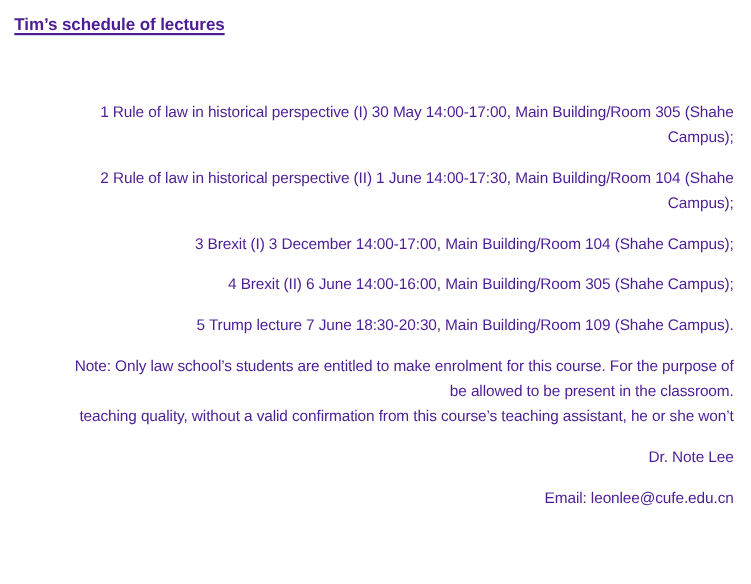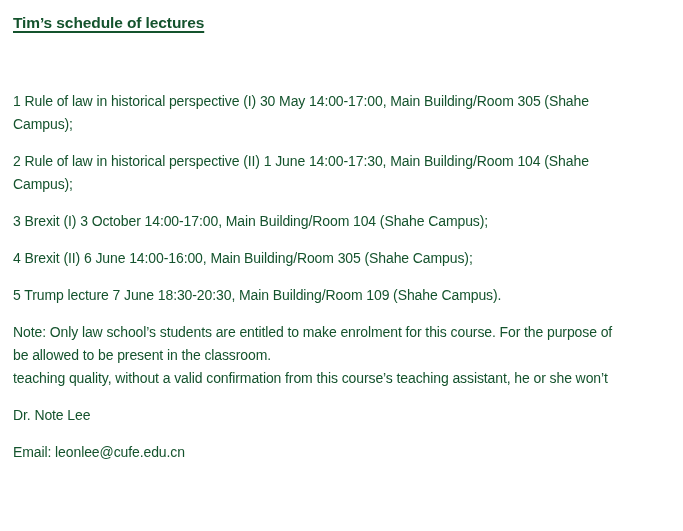--- a/index.html
+++ b/index.html
@@ -8,40 +8,41 @@
     background: #ffffff;
   }
   .page {
     position: relative;
     width: 683px;
     height: 531px;
     background: #ffffff;
     overflow: hidden;
     box-sizing: border-box;
     padding: 12px 16px 0 13px;
-    color: #14532d;
+    color: #4c1d95;
     font-family: "Liberation Sans", sans-serif;
     -webkit-font-smoothing: antialiased;
   }
   .doc-title {
     font-size: 15.5px;
     font-weight: bold;
     line-height: 22px;
     margin: 0;
     text-decoration: underline;
     text-decoration-thickness: 1.5px;
     text-underline-offset: 3px;
     letter-spacing: -0.1px;
     white-space: nowrap;
   }
   .para {
     font-size: 14px;
     line-height: 23px;
     letter-spacing: -0.1px;
     margin: 0 0 14px 0;
+    text-align: right;
   }
   .para.first {
     margin-top: 56px;
   }
   .line {
     white-space: nowrap;
   }
 </style>
 </head>
 <body>
@@ -54,21 +55,21 @@
     <div class="line">1 Rule of law in historical perspective (I) 30 May 14:00-17:00, Main Building/Room 305 (Shahe</div>
     <div class="line">Campus);</div>
   </div>
 
   <div class="para">
     <div class="line">2 Rule of law in historical perspective (II) 1 June 14:00-17:30, Main Building/Room 104 (Shahe</div>
     <div class="line">Campus);</div>
   </div>
 
   <div class="para">
-    <div class="line">3 Brexit (I) 3 October 14:00-17:00, Main Building/Room 104 (Shahe Campus);</div>
+    <div class="line">3 Brexit (I) 3 December 14:00-17:00, Main Building/Room 104 (Shahe Campus);</div>
   </div>
 
   <div class="para">
     <div class="line">4 Brexit (II) 6 June 14:00-16:00, Main Building/Room 305 (Shahe Campus);</div>
   </div>
 
   <div class="para">
     <div class="line">5 Trump lecture 7 June 18:30-20:30, Main Building/Room 109 (Shahe Campus).</div>
   </div>
 

